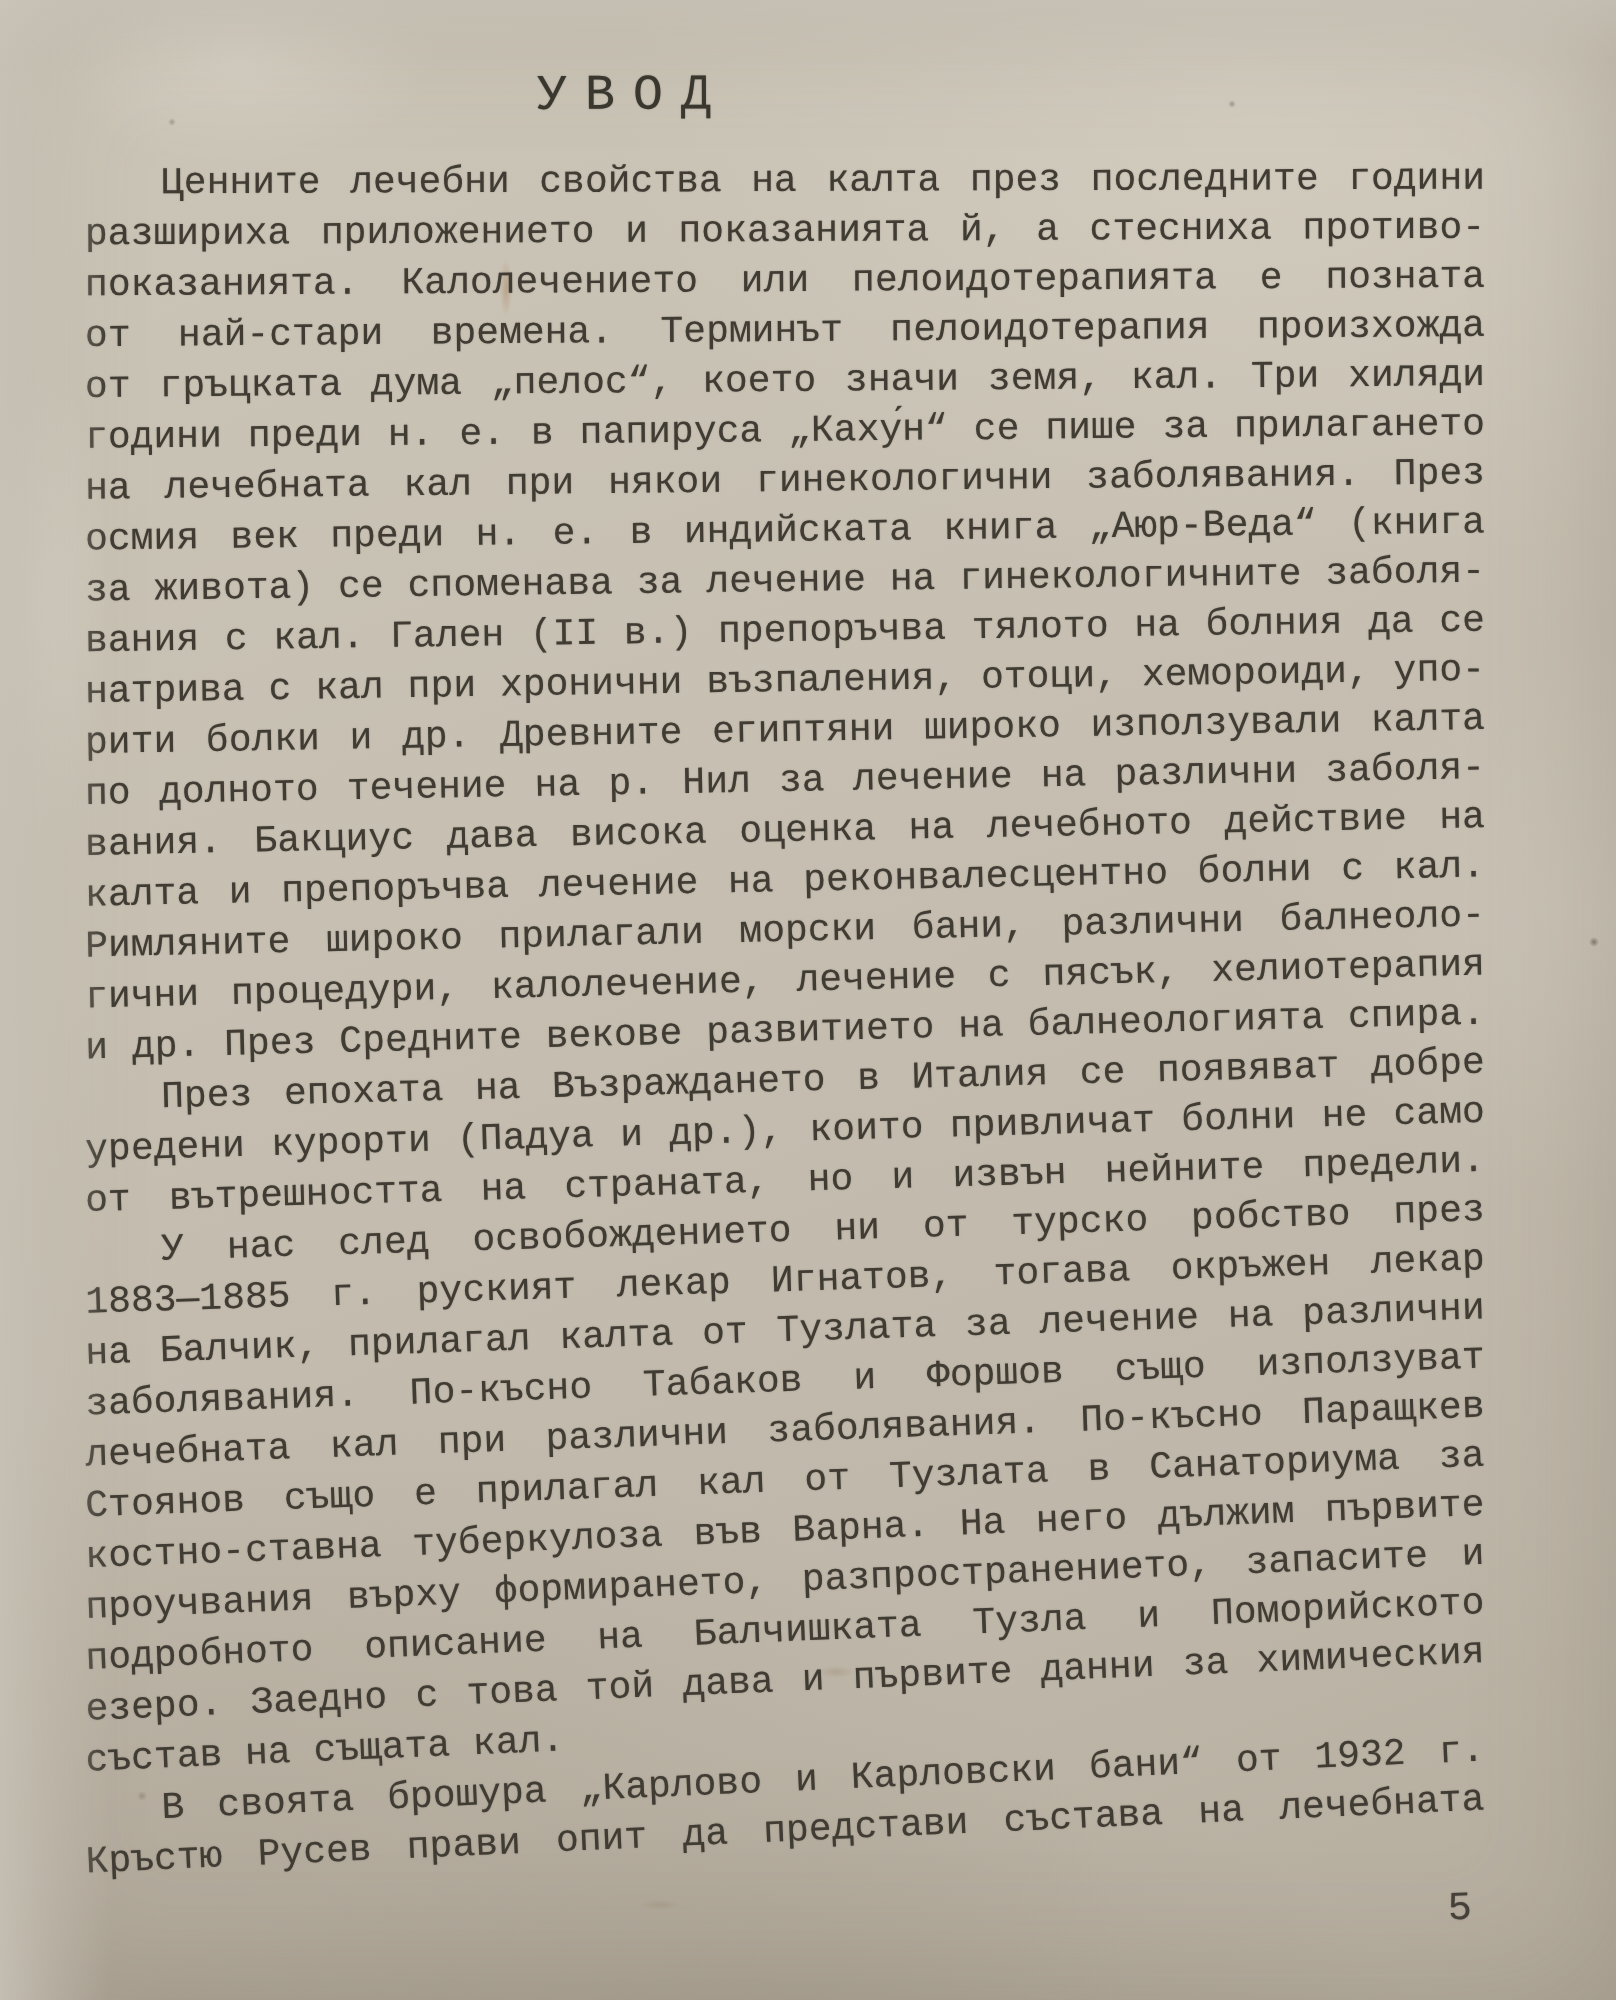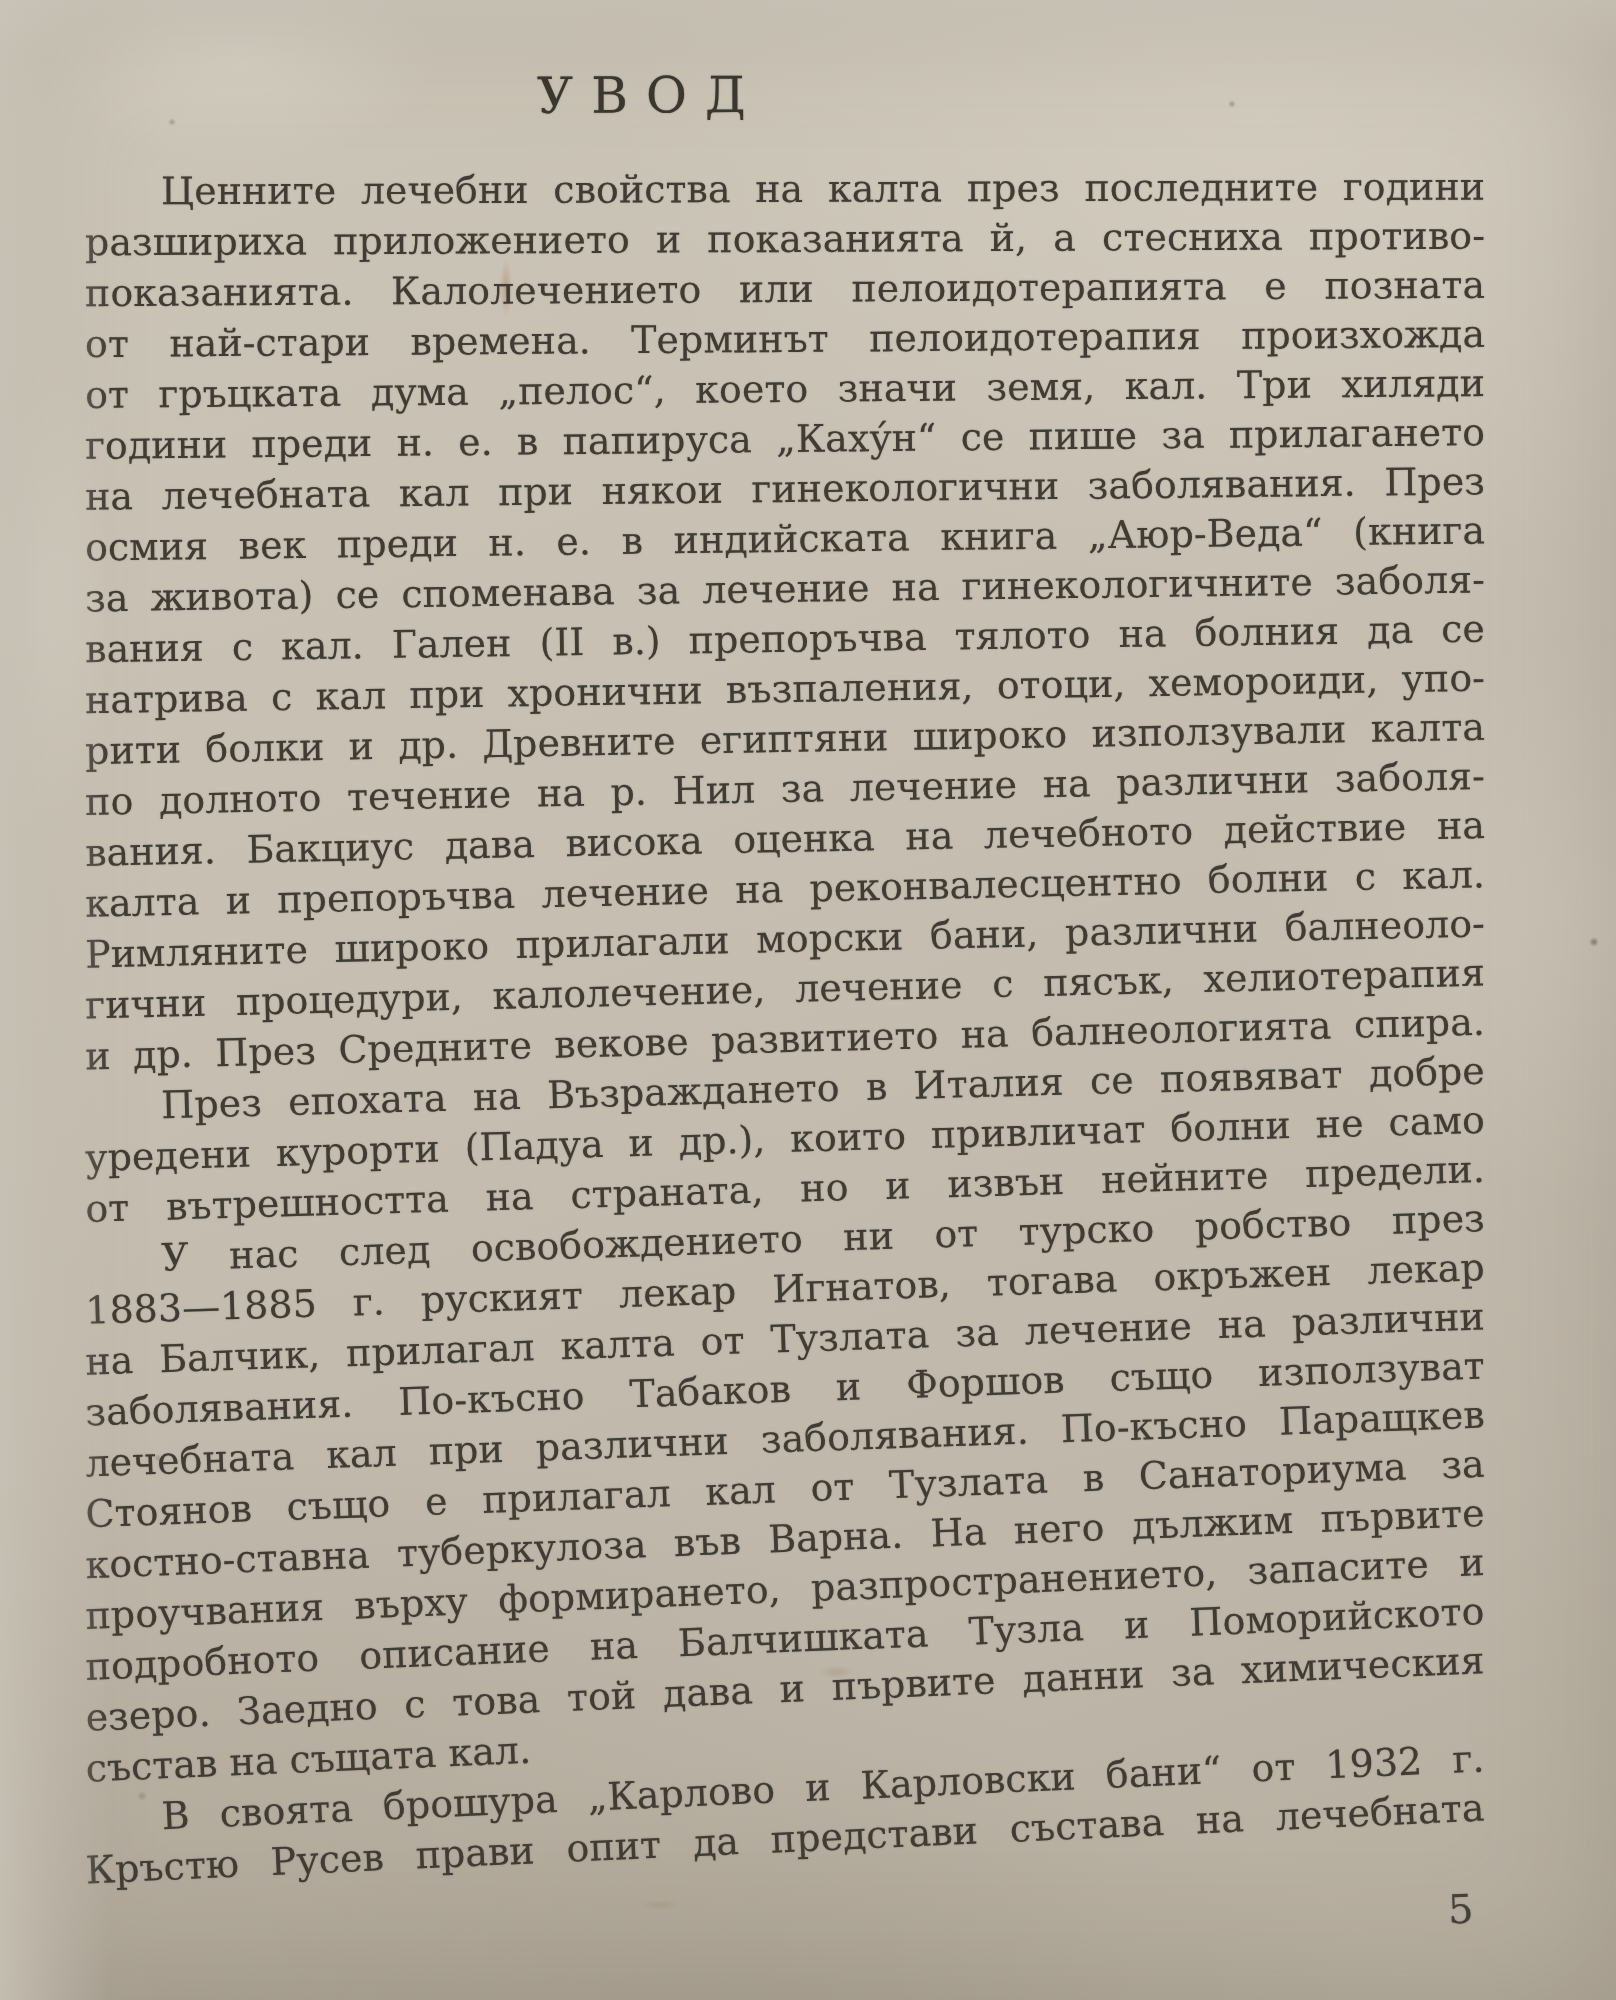--- a/index.html
+++ b/index.html
@@ -36,37 +36,38 @@
       
       radial-gradient(ellipse 1250px 800px at 12% 100%, rgba(140,131,115,0.30), transparent 75%),
       radial-gradient(ellipse 800px 420px at 50% 104%, rgba(142,133,117,0.28), transparent 78%),
       linear-gradient(160deg, #cbc5b7 0%, #c7c0b2 40%, #beb6a8 78%, #b4ac9d 100%);
     box-shadow: inset 0 0 140px rgba(110,100,85,0.28);
   }
   .content {
     position: absolute;
     inset: 0;
     z-index: 2;
+    font-family: Liberation Mono, monospace;
   }
   .page-title {
     position: absolute;
     top: 66px;
     left: 85px;
     width: 1400px;
     padding-left: 452px;
     box-sizing: border-box;
     font-size: 50px;
     letter-spacing: 18px;
     color: #3a372f;
     transform: rotate(-0.25deg);
     text-shadow: 0 0 1.4px rgba(62,58,50,0.55);
   }
   .body-text {
     position: absolute;
-    top: 164px;
+    top: 156px;
     left: 85px;
     width: 1400px;
   }
   .para { margin: 0; padding: 0; }
   .line {
     height: 50px;
     line-height: 50px;
     font-size: 38px;
     color: #403c34;
     text-align: justify;

